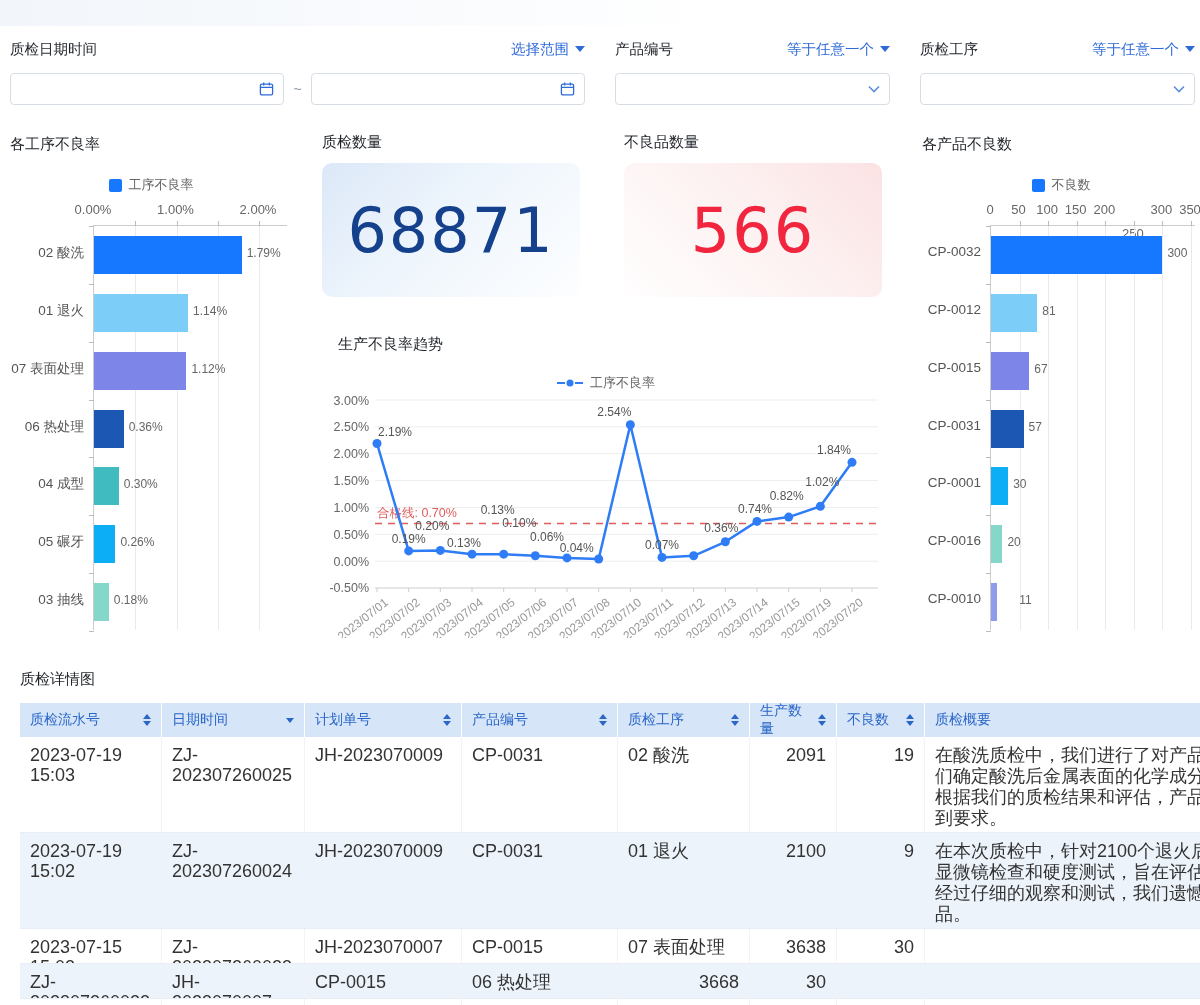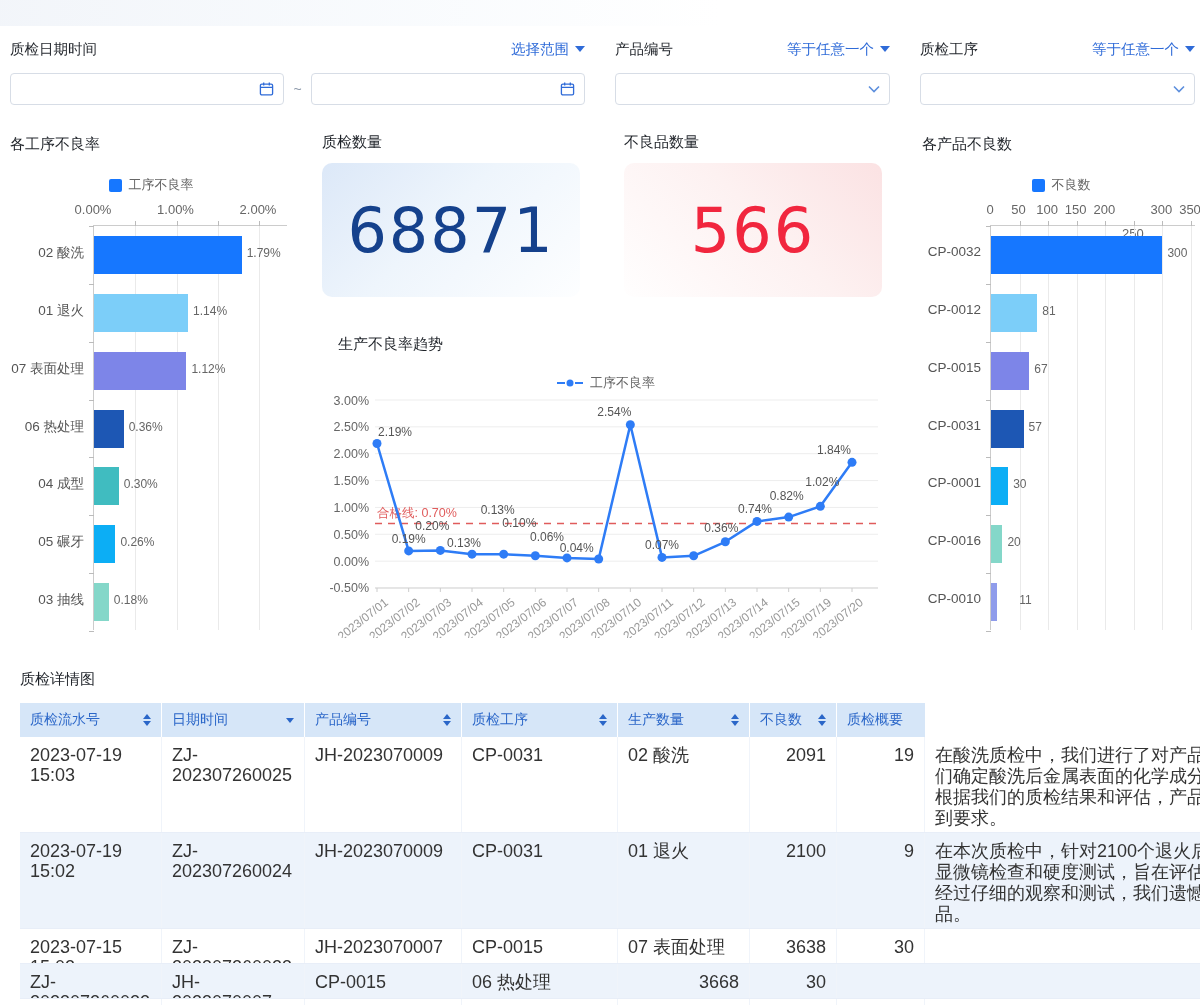--- a/index.html
+++ b/index.html
@@ -374,20 +374,27 @@
             <div class="tri-d"></div>
           </div>
         </div>
         <div class="th">
           <span>日期时间</span>
           <div class="sort">
             <div class="tri-d"></div>
           </div>
         </div>
         <div class="th">
+          <span>计划单号</span>
+          <div class="sort">
+            <div class="tri-u"></div>
+            <div class="tri-d"></div>
+          </div>
+        </div>
+        <div class="th">
           <span>产品编号</span>
           <div class="sort">
             <div class="tri-u"></div>
             <div class="tri-d"></div>
           </div>
         </div>
         <div class="th">
           <span>质检工序</span>
           <div class="sort">
             <div class="tri-u"></div>

